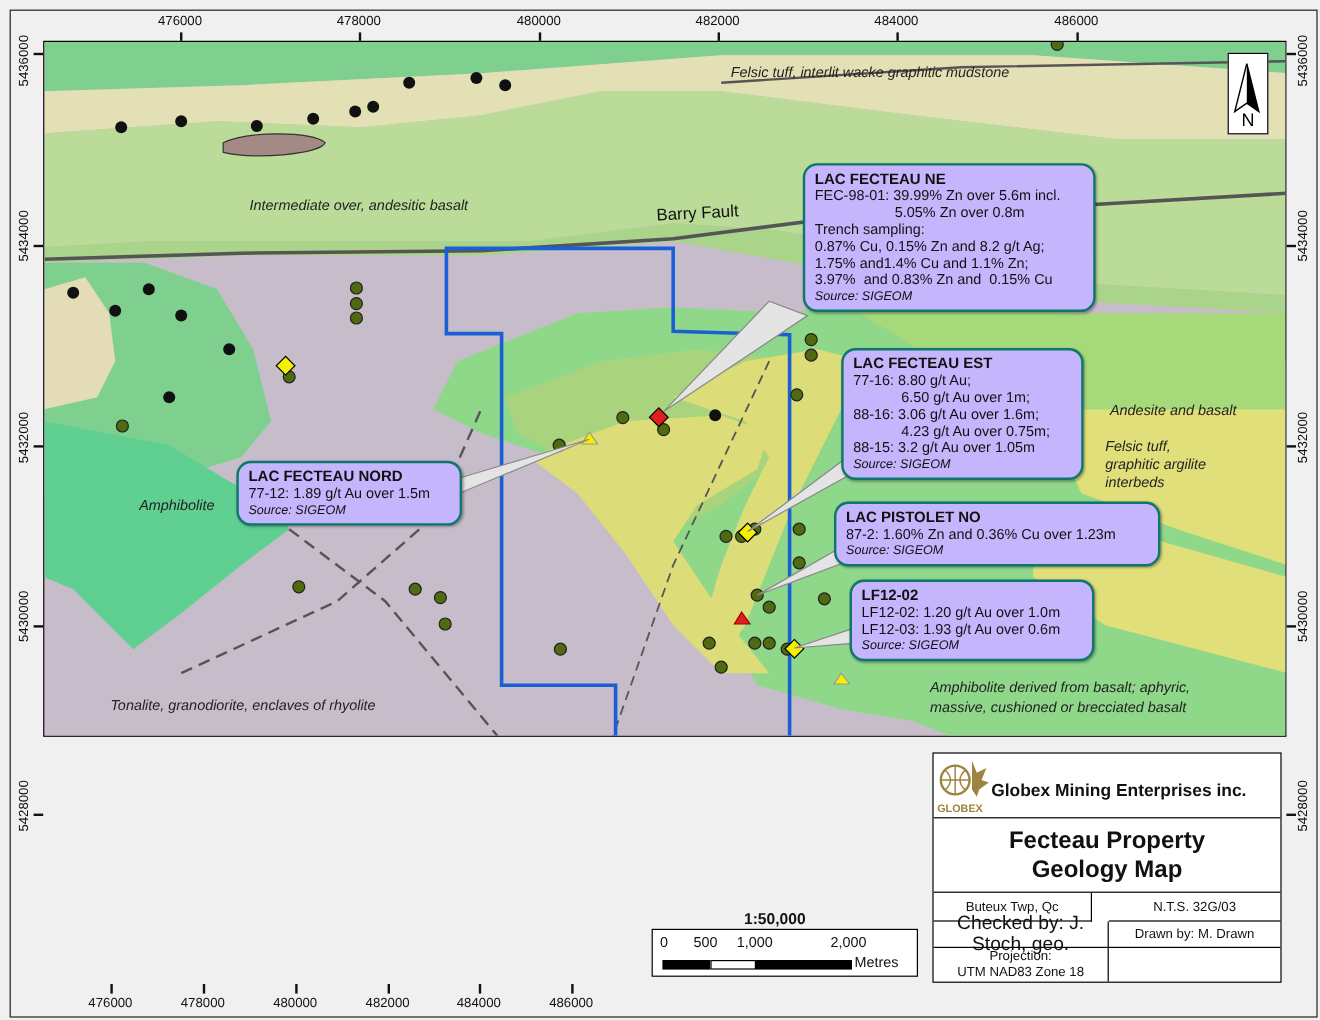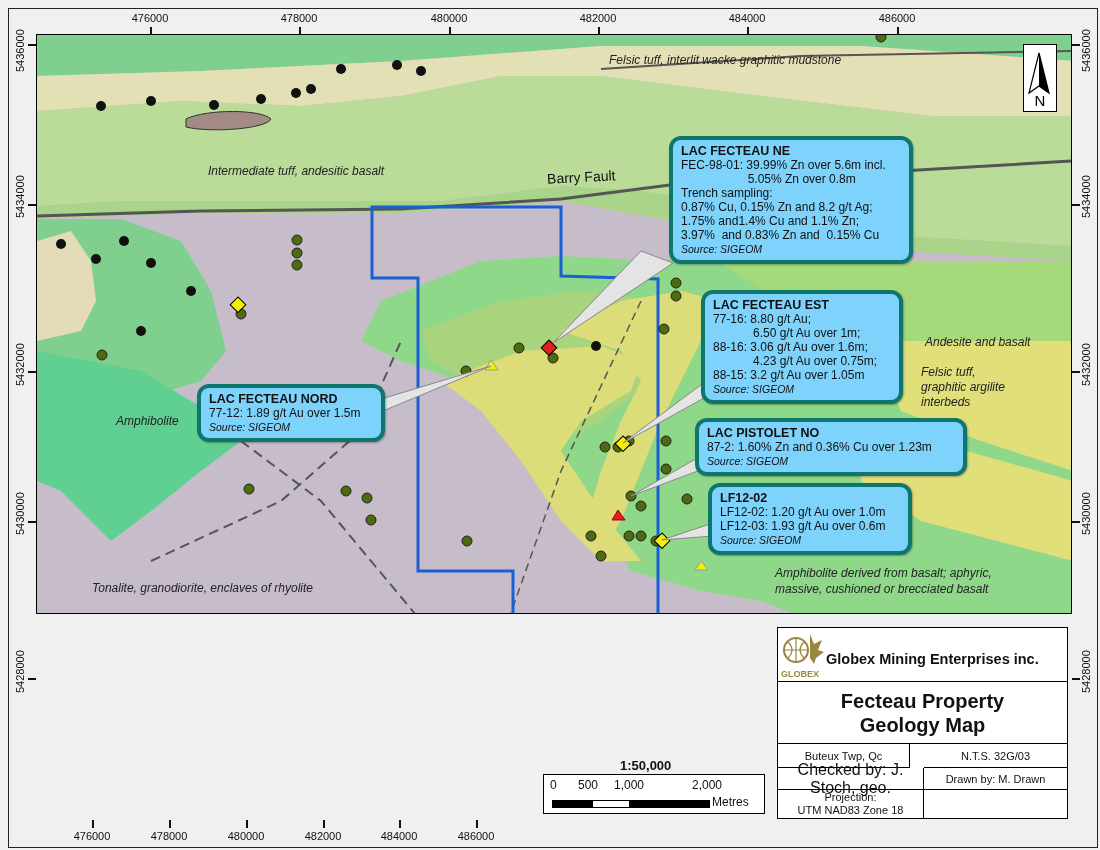--- a/index.html
+++ b/index.html
@@ -6,21 +6,21 @@
   body { width: 1100px; height: 850px; background: #f0f0f0; position: relative; overflow: hidden; font-family: "Liberation Sans", sans-serif; }
   .frame { position: absolute; left: 8px; top: 8px; width: 1090px; height: 840px; border: 1px solid #222; background: #f0f0f0; }
   .map { position: absolute; left: 36px; top: 34px; width: 1036px; height: 580px; border: 1px solid #000; overflow: hidden; background: #c9bdca; }
   .map svg.geo { position: absolute; left: 0; top: 0; }
   .tick-lbl-x { position: absolute; font-size: 11px; color: #111; transform: translateX(-50%); font-family: "Liberation Sans", sans-serif; }
   .tick-x { position: absolute; width: 2px; height: 8px; background: #111; }
   .tick-lbl-y { position: absolute; font-size: 11px; color: #111; transform: rotate(-90deg); transform-origin: left top; white-space: nowrap; }
   .tick-y { position: absolute; width: 8px; height: 2px; background: #111; }
   .unit-label { position: absolute; font-style: italic; font-size: 12px; color: #222; white-space: nowrap; }
   .fault-label { position: absolute; font-size: 14px; color: #111; white-space: nowrap; }
-  .callout { position: absolute; background: #7dd3fc; border: 4px solid #0f766e; border-radius: 12px; padding: 4px 8px 4px 8px; font-size: 12px; color: #111; line-height: 14px; box-shadow: 1px 1px 2px rgba(0,0,0,0.3); }
+  .callout { position: absolute; background: #c4b5fd; border: 2px solid #0f766e; border-radius: 12px; padding: 4px 8px 4px 8px; font-size: 12px; color: #111; line-height: 14px; box-shadow: 1px 1px 2px rgba(0,0,0,0.3); }
   .callout .ct { font-weight: bold; font-size: 12.5px; }
   .callout .src { font-style: italic; font-size: 10.5px; }
   .callout .row { white-space: pre; }
   .north { position: absolute; left: 1023px; top: 44px; width: 34px; height: 68px; background: #fff; border: 1px solid #000; }
   .north .n { position: absolute; bottom: 2px; width: 100%; text-align: center; font-size: 15px; }
   .scale-title { position: absolute; left: 620px; top: 758px; font-weight: bold; font-size: 13px; color: #111; }
   .scalebar { position: absolute; left: 543px; top: 774px; width: 222px; height: 40px; background: #fff; border: 1px solid #000; }
   .scalebar .lbl { position: absolute; top: 3px; font-size: 12px; color: #111; }
   .scalebar .bar { position: absolute; top: 25px; height: 8px; }
   .titleblock { position: absolute; left: 777px; top: 627px; width: 291px; height: 192px; background: #fff; border: 1px solid #000; }
@@ -202,21 +202,21 @@
     <polygon points="490,359 484,369 497,369" fill="#f5ef00" stroke="#999"></polygon>
 
     <polygon points="552,342 640,250 672,262" fill="#e4e4e4" stroke="#888"></polygon>
     <polygon points="490,365 380,398 382,410" fill="#e4e4e4" stroke="#888"></polygon>
     <polygon points="622,442 705,380 712,392" fill="#e4e4e4" stroke="#888"></polygon>
     <polygon points="630,495 700,455 702,468" fill="#e4e4e4" stroke="#888"></polygon>
     <polygon points="661,539 712,522 712,535" fill="#e4e4e4" stroke="#888"></polygon>
   </svg>
 
   <div class="unit-label" style="left:572px; top:18px;">Felsic tuff, interlit wacke graphitic mudstone</div>
-  <div class="unit-label" style="left:171px; top:129px;">Intermediate tuff, andesitic basalt</div>
+  <div class="unit-label" style="left:171px; top:129px;">Intermediate over, andesitic basalt</div>
   <div class="unit-label" style="left:79px; top:379px;">Amphibolite</div>
   <div class="unit-label" style="left:55px; top:546px;">Tonalite, granodiorite, enclaves of rhyolite</div>
   <div class="unit-label" style="left:888px; top:300px;">Andesite and basalt</div>
   <div class="unit-label" style="left:884px; top:330px; line-height:15px;">
     <div>Felsic tuff,</div>
     <div>graphitic argilite</div>
     <div>interbeds</div>
   </div>
   <div class="unit-label" style="left:738px; top:530px; line-height:16px;">
     <div>Amphibolite derived from basalt; aphyric,</div>

